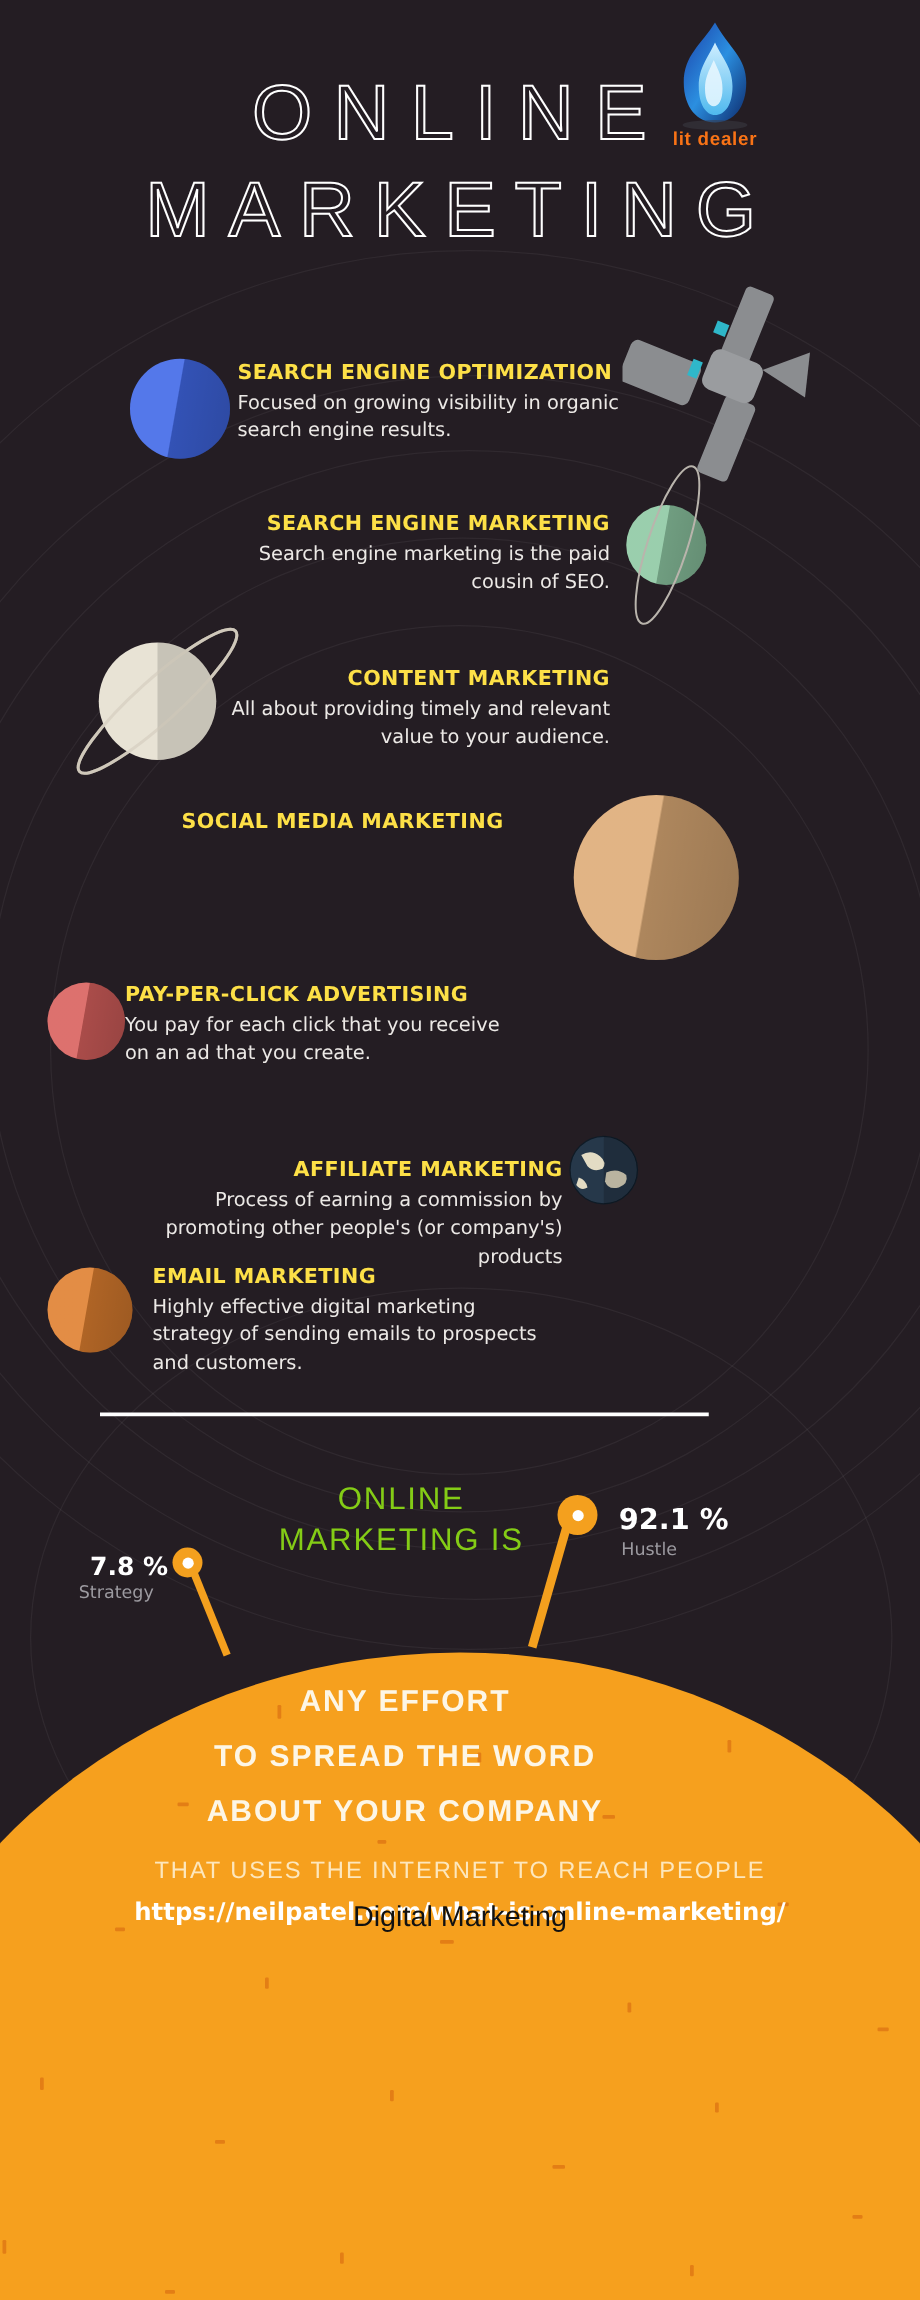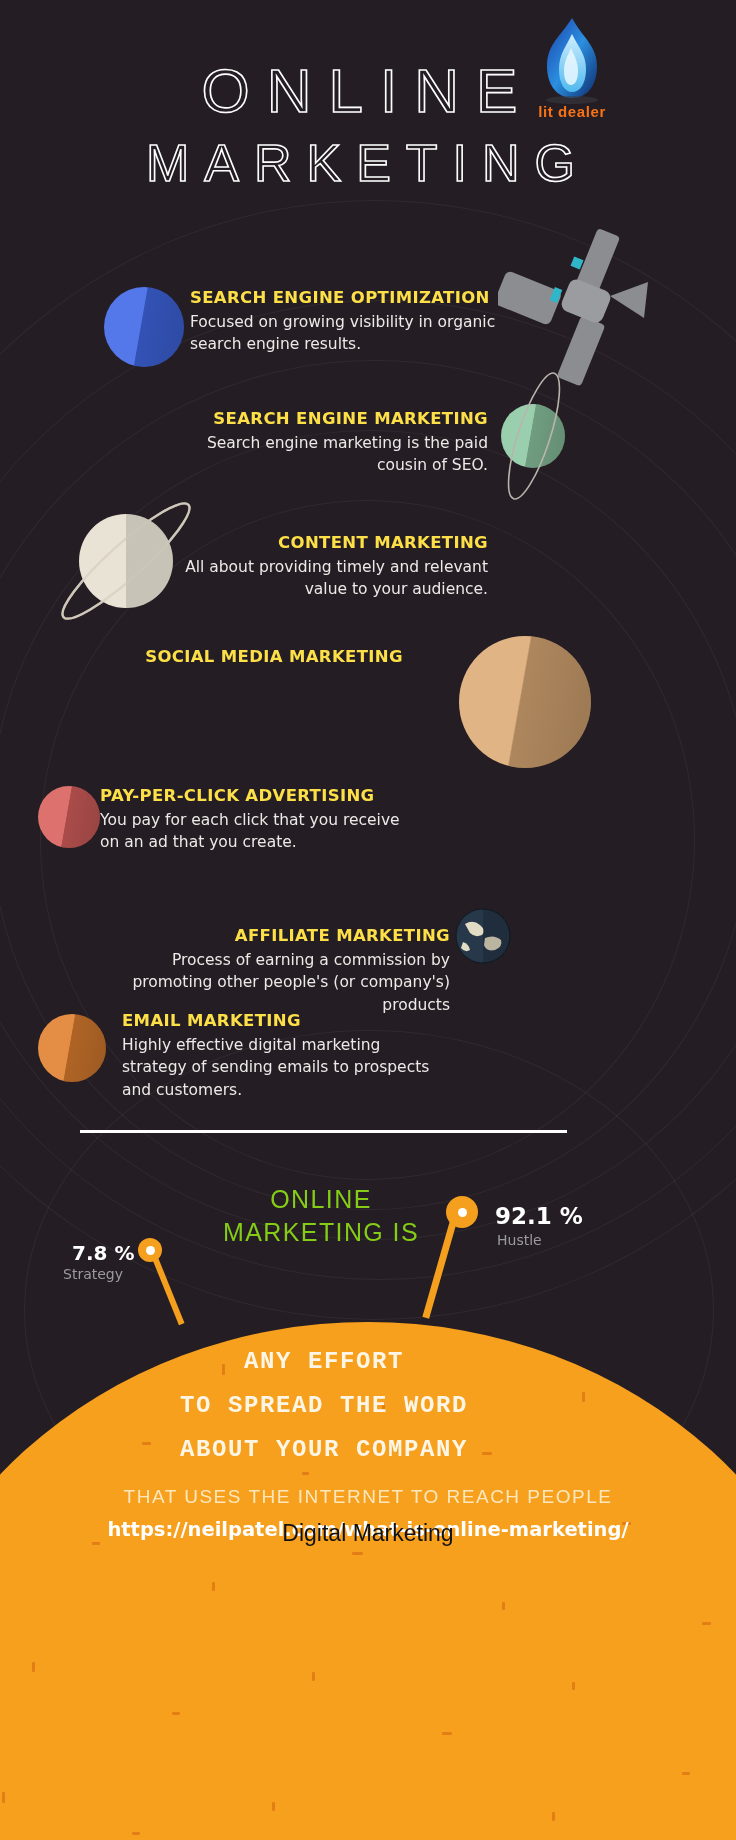--- a/index.html
+++ b/index.html
@@ -36,21 +36,21 @@
   }
   .hdr-line1, .hdr-line2 {
     position:absolute; left:0; width:736px;
     text-align:center;
     font-family:"Liberation Sans", sans-serif;
     font-weight:normal;
     color:transparent;
     -webkit-text-stroke:1.6px #ffffff;
   }
   .hdr-line1 { top:55px; font-size:62px; letter-spacing:17px; }
-  .hdr-line2 { top:133px; font-size:52px; letter-spacing:15px; }
+  .hdr-line2 { top:133px; font-size:62px; letter-spacing:15px; }
 
   
   .logo-wrap { position:absolute; top:14px; left:531px; width:82px; height:108px; }
   .logo-cap  { position:absolute; bottom:2px; left:0; width:82px;
                text-align:center; font-size:15px; font-weight:bold;
                letter-spacing:0.6px; color:#f97316;
                font-family:"Liberation Sans", sans-serif; }
 
   
   .planet { position:absolute; border-radius:50%; }
@@ -119,21 +119,21 @@
     position:absolute; left:-118px; top:1562px;
     width:972px; height:880px;
     border-radius:50%;
     background:#f6a01e;
     overflow:hidden;
   }
   .sun-speck { position:absolute; background:#d4620f; opacity:.55; border-radius:1px; }
 
   .sun-txt {
     position:absolute; left:0; width:648px; text-align:center;
-    font-family:Liberation Mono, monospace;
+    font-family:Liberation Sans, sans-serif;
     font-weight:bold;
     color:#fdf6e6;
     letter-spacing:1.6px;
   }
   .sun-l1 { top:1639px; font-size:24px; }
   .sun-l2 { top:1681px; font-size:24px; }
   .sun-l3 { top:1723px; font-size:24px; }
   .sun-sub {
     position:absolute; left:0; top:1778px; width:736px; text-align:center;
     font-family:"Liberation Sans", sans-serif;

